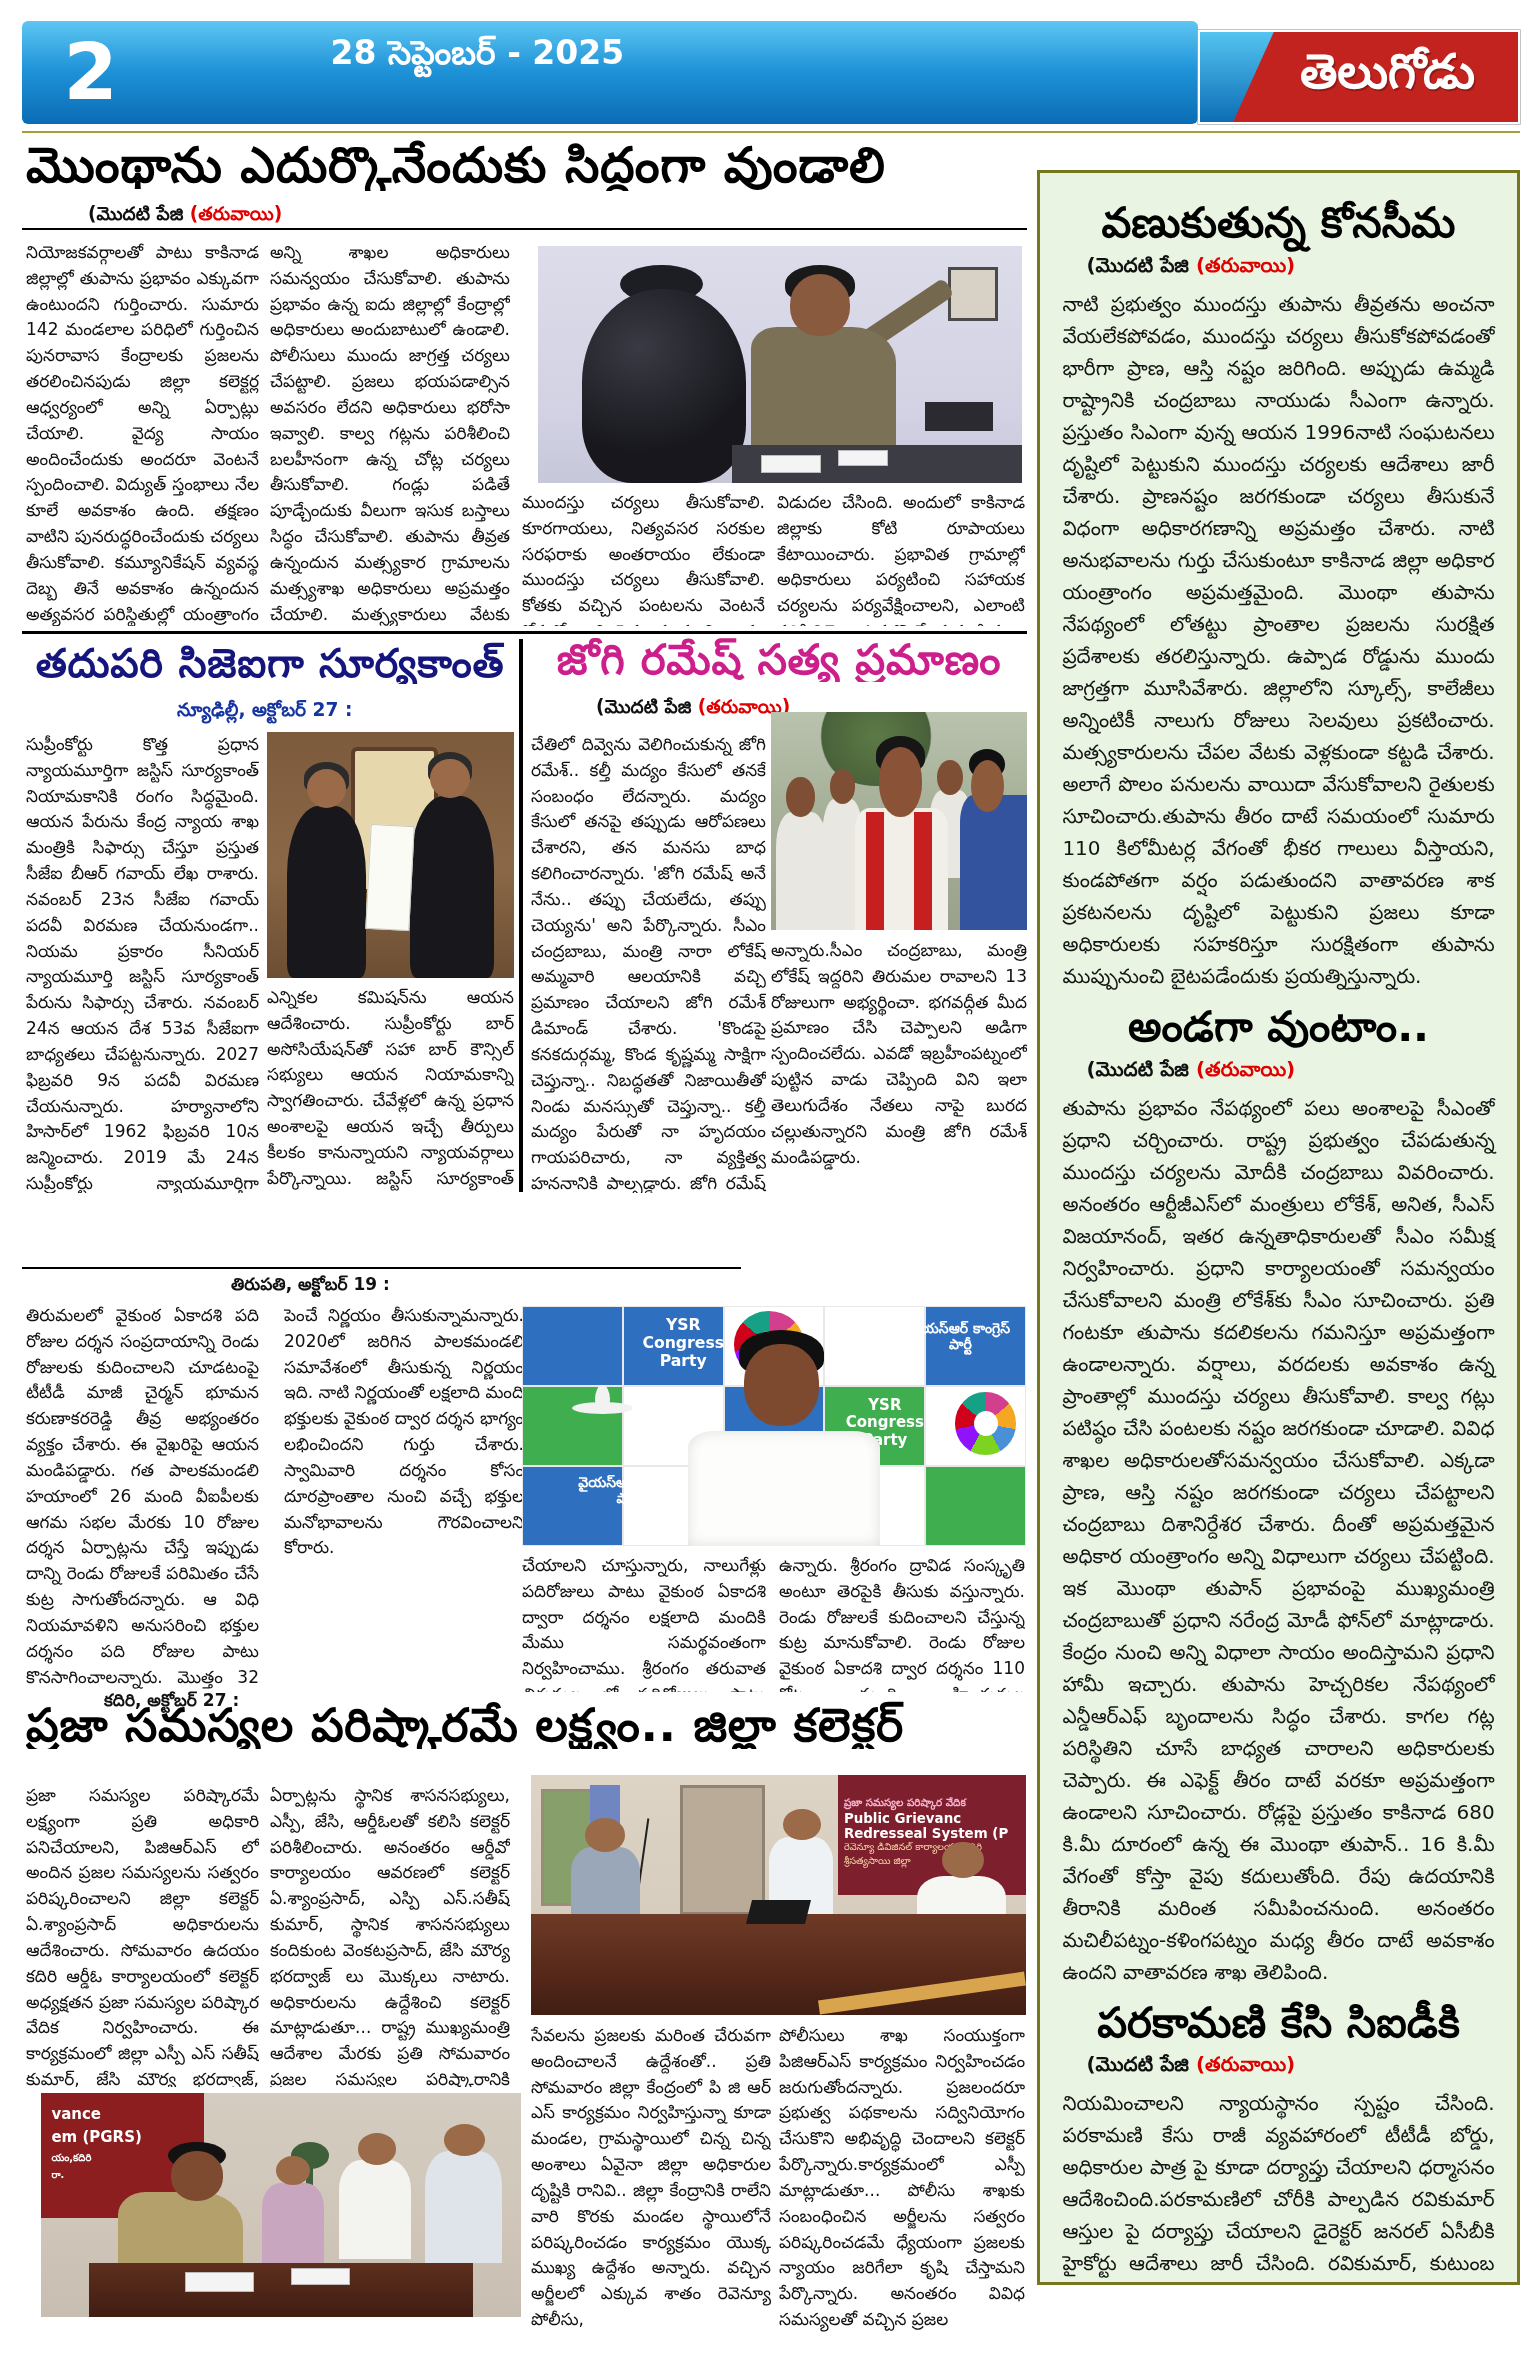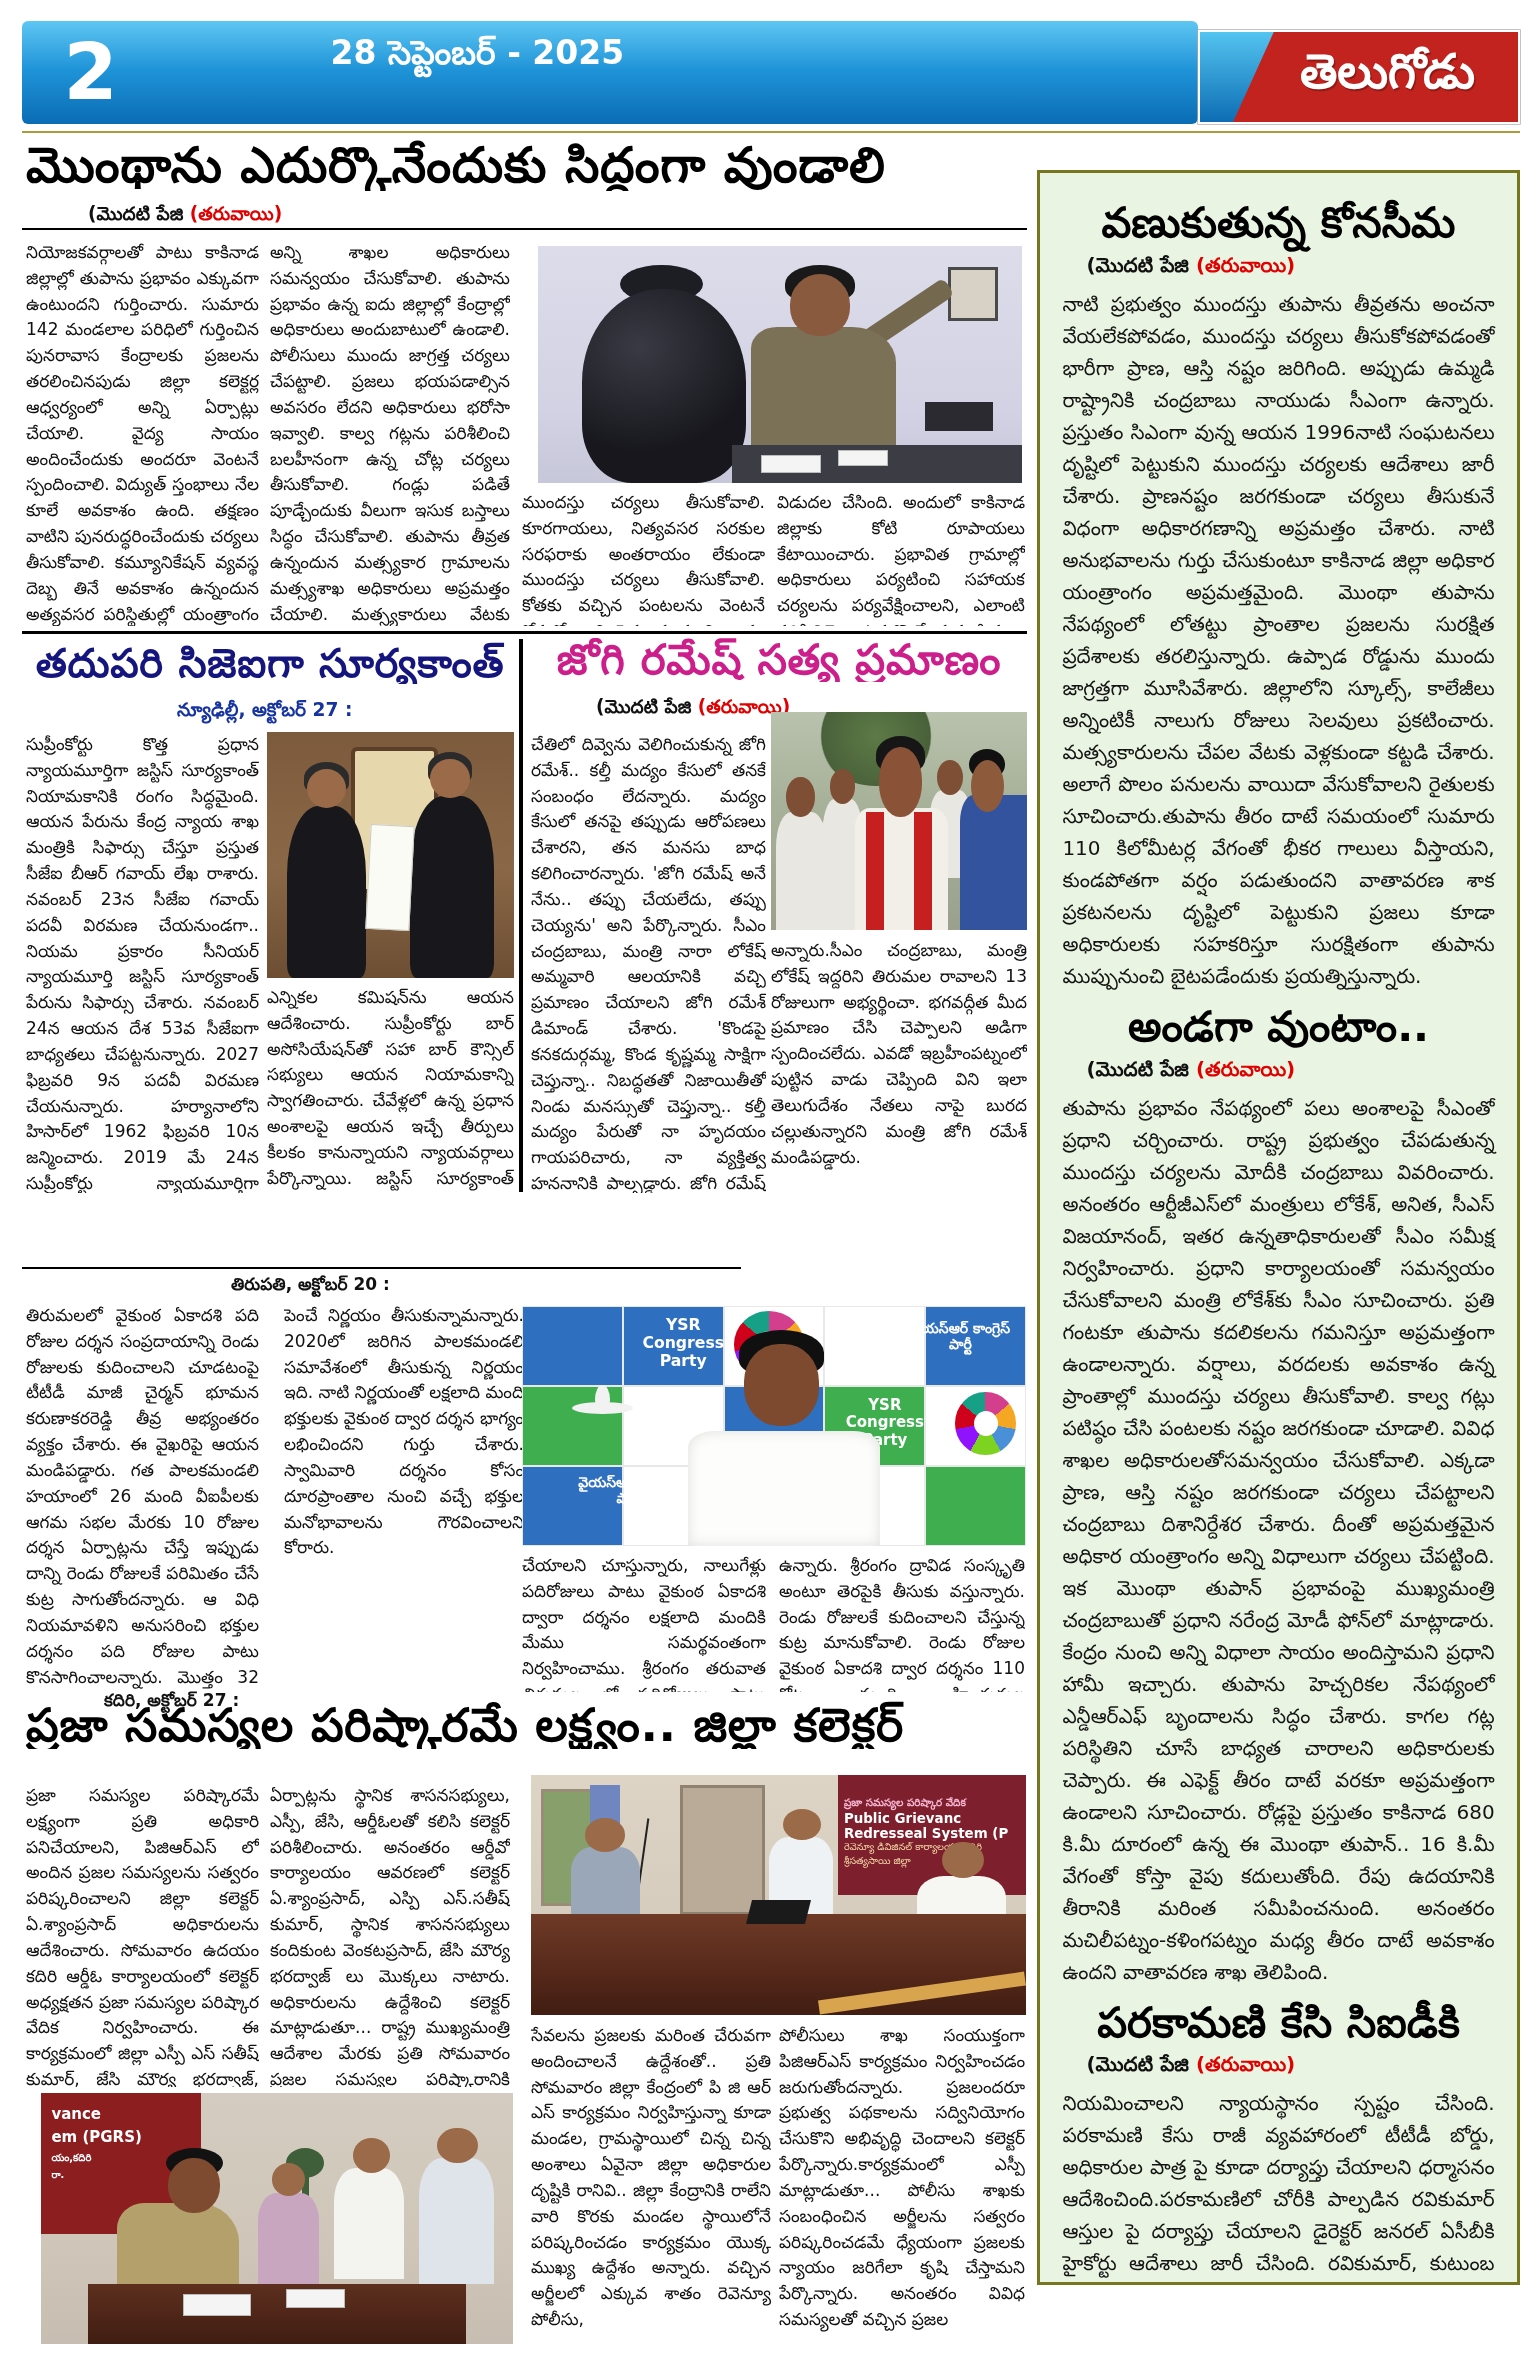--- a/index.html
+++ b/index.html
@@ -193,21 +193,21 @@
     <div class="ph jg-shawl" style="left:56%;top:46%;width:7%;height:54%;"></div>
     <div class="ph jg-hair"></div>
     <div class="ph jg-head"></div>
     <div class="ph sari"></div>
     <div class="ph sari-hair"></div>
     <div class="ph sari-head"></div>
   </div>
   <div class="col" style="left:771px;top:938px;width:256px;height:255px;">అన్నారు.సీఎం చంద్రబాబు, మంత్రి లోకేష్ ఇద్దరిని తిరుమల రావాలని 13 రోజులుగా అభ్యర్థించా. భగవద్గీత మీద ప్రమాణం చేసి చెప్పాలని అడిగా స్పందించలేదు. ఎవడో ఇబ్రహీంపట్నంలో పుట్టిన వాడు చెప్పింది విని ఇలా తెలుగుదేశం నేతలు నాపై బురద చల్లుతున్నారని మంత్రి జోగి రమేశ్ మండిపడ్డారు.</div>
 
   <div class="hrule" style="left:22.4px;top:1267px;width:719px;height:2.2px;"></div>
-  <div class="dateline" style="left:231px;top:1274px;font-size:17px;">తిరుపతి, అక్టోబర్ 20 :</div>
+  <div class="dateline" style="left:231px;top:1274px;font-size:17px;">తిరుపతి, అక్టోబర్ 19 :</div>
   <div class="col" style="left:26px;top:1303px;width:233px;height:388px;">తిరుమలలో వైకుంఠ ఏకాదశి పది రోజుల దర్శన సంప్రదాయాన్ని రెండు రోజులకు కుదించాలని చూడటంపై టీటీడీ మాజీ చైర్మన్ భూమన కరుణాకరరెడ్డి తీవ్ర అభ్యంతరం వ్యక్తం చేశారు. ఈ వైఖరిపై ఆయన మండిపడ్డారు. గత పాలకమండలి హయాంలో 26 మంది వీఐపీలకు ఆగమ సభల మేరకు 10 రోజుల దర్శన ఏర్పాట్లను చేస్తే ఇప్పుడు దాన్ని రెండు రోజులకే పరిమితం చేసే కుట్ర సాగుతోందన్నారు. ఆ విధి నియమావళిని అనుసరించి భక్తుల దర్శనం పది రోజుల పాటు కొనసాగించాలన్నారు. మొత్తం 32 మంది ప్రముఖులతో చర్చించిన తర్వాత 10 రోజులకు</div>
   <div class="col" style="left:284px;top:1303px;width:240px;height:388px;">పెంచే నిర్ణయం తీసుకున్నామన్నారు. 2020లో జరిగిన పాలకమండలి సమావేశంలో తీసుకున్న నిర్ణయం ఇది. నాటి నిర్ణయంతో లక్షలాది మంది భక్తులకు వైకుంఠ ద్వార దర్శన భాగ్యం లభించిందని గుర్తు చేశారు. స్వామివారి దర్శనం కోసం దూరప్రాంతాల నుంచి వచ్చే భక్తుల మనోభావాలను గౌరవించాలని కోరారు.</div>
 
   <div class="photo ysr-photo" style="left:522px;top:1306px;width:504px;height:240px;">
     <div class="ysr-grid">
       <div class="cell-blue"></div>
         <div class="cell-blue"></div>
         <div class="cell-white"></div>
         <div class="cell-white"></div>
         <div class="cell-blue"></div>
@@ -261,21 +261,21 @@
     <div class="ph jhead" style="left:51%;top:14%;width:7.5%;height:13%;"></div>
     <div class="ph sit-man" style="left:78%;top:42%;width:18%;height:30%;background:#f6f6f2;"></div>
     <div class="ph jhead" style="left:83%;top:28%;width:8.5%;height:15%;"></div>
     <div class="ph bigtable"></div>
     <div class="ph laptop" style="left:44%;top:52%;width:12%;height:10%;"></div>
     <div class="ph tabletop-edge"></div>
   </div>
   <div class="col" style="left:531px;top:2023px;width:240px;height:349px;">సేవలను ప్రజలకు మరింత చేరువగా అందించాలనే ఉద్దేశంతో.. ప్రతి సోమవారం జిల్లా కేంద్రంలో పి జి ఆర్ ఎస్ కార్యక్రమం నిర్వహిస్తున్నా కూడా మండల, గ్రామస్థాయిలో చిన్న చిన్న అంశాలు ఏవైనా జిల్లా అధికారుల దృష్టికి రానివి.. జిల్లా కేంద్రానికి రాలేని వారి కొరకు మండల స్థాయిలోనే పరిష్కరించడం కార్యక్రమం యొక్క ముఖ్య ఉద్దేశం అన్నారు. వచ్చిన అర్జీలలో ఎక్కువ శాతం రెవెన్యూ పోలీసు,</div>
   <div class="col" style="left:779px;top:2023px;width:246px;height:349px;">పోలీసులు శాఖ సంయుక్తంగా పిజిఆర్ఎస్ కార్యక్రమం నిర్వహించడం జరుగుతోందన్నారు. ప్రజలందరూ ప్రభుత్వ పథకాలను సద్వినియోగం చేసుకొని అభివృద్ధి చెందాలని కలెక్టర్ పేర్కొన్నారు.కార్యక్రమంలో ఎస్పీ మాట్లాడుతూ... పోలీసు శాఖకు సంబంధించిన అర్జీలను సత్వరం పరిష్కరించడమే ధ్యేయంగా ప్రజలకు న్యాయం జరిగేలా కృషి చేస్తామని పేర్కొన్నారు. అనంతరం వివిధ సమస్యలతో వచ్చిన ప్రజల</div>
 
-  <div class="photo pgrs-photo" style="left:41px;top:2093px;width:472px;height:251px;">
+  <div class="photo pgrs-photo" style="left:41px;top:2093px;width:472px;height:224px;padding-left:8px;">
     <div class="ph pgrs-banner">
       <div style="font-size:15px;margin:12px 0 0 10.4px;">vance</div>
       <div style="font-size:15px;margin:4.5px 0 0 10.4px;">em (PGRS)</div>
       <div style="font-size:10px;margin:6px 0 0 10.4px;">యం,కదిరి</div>
       <div style="font-size:9.7px;margin:3px 0 0 10.4px;">రా.</div>
     </div>
     <div class="ph fan-pole" style="left:52%;top:22%;width:8%;height:12%;border-radius:50%;"></div>
     <div class="ph fan-pole" style="left:55.2%;top:33%;width:1.5%;height:22%;"></div>
     <div class="ph officer-torso"></div>
     <div class="ph officer-hair"></div>

